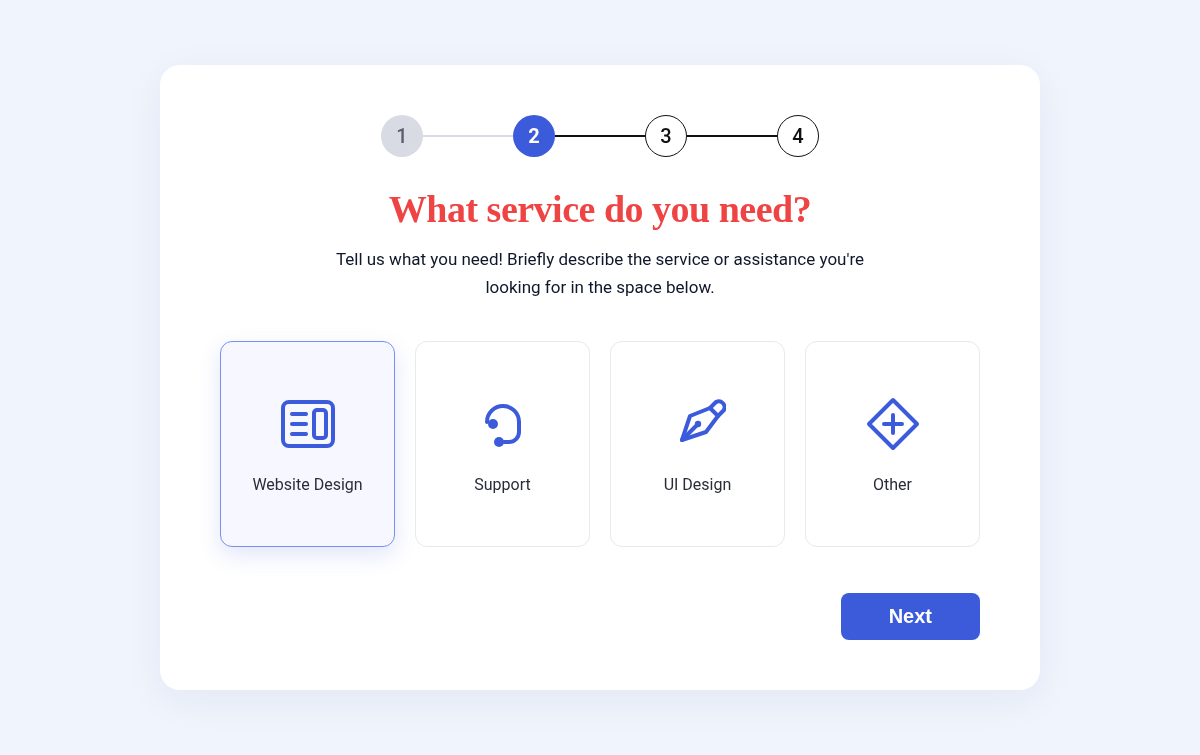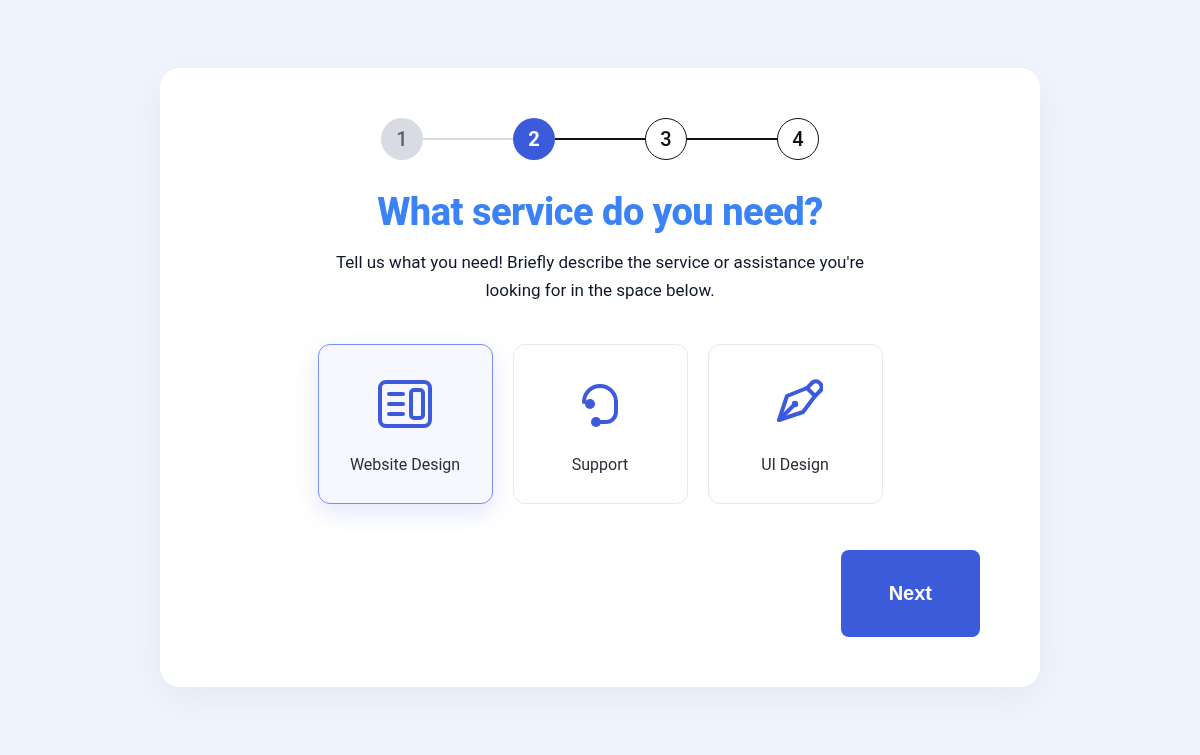--- a/index.html
+++ b/index.html
@@ -59,41 +59,42 @@
       height: 1.5px;
       background: #111111;
     }
     .step-line.muted {
       background: #d8dbe3;
     }
     .heading {
       text-align: center;
       font-size: 38px;
       font-weight: 800;
-      color: #3b82f6;
+      color: #ef4444;
       margin-bottom: 14px;
       letter-spacing: -0.5px;
+      font-family: Liberation Serif, serif;
     }
     .subtext {
       text-align: center;
       font-size: 17px;
       color: #0f172a;
       line-height: 1.65;
       max-width: 560px;
       margin: 0 auto 40px auto;
     }
     .options {
       display: flex;
       gap: 20px;
       justify-content: center;
       margin-bottom: 46px;
     }
     .option-card {
       width: 175px;
-      height: 160px;
+      height: 206px;
       border: 1px solid #e7e9f0;
       border-radius: 12px;
       display: flex;
       flex-direction: column;
       align-items: center;
       justify-content: center;
       gap: 22px;
       cursor: pointer;
       background: #ffffff;
     }
@@ -116,21 +117,21 @@
     }
     .footer {
       display: flex;
       justify-content: flex-end;
     }
     .next-btn {
       background: #3b5bdb;
       color: #ffffff;
       border: none;
       border-radius: 8px;
-      padding: 32px 48px;
+      padding: 12px 48px;
       font-size: 20px;
       font-weight: 700;
       cursor: pointer;
     }
     svg { display: block; }
   </style>
 </head>
 <body>
 
 <div class="card">
@@ -189,20 +190,30 @@
           <path d="M12 44 L20 20 L40 12 L48 20 L36 36 Z" stroke="#3b5bdb" stroke-width="4" stroke-linejoin="round" fill="none"></path>
           <circle cx="28" cy="28" r="3.2" fill="#3b5bdb"></circle>
           <line x1="12" y1="44" x2="26" y2="30" stroke="#3b5bdb" stroke-width="4" stroke-linecap="round"></line>
           <path d="M40 12 L46 6 M48 20 L54 14" stroke="#3b5bdb" stroke-width="4" stroke-linecap="round"></path>
           <path d="M46 6 A6 6 0 0 1 54 14" stroke="#3b5bdb" stroke-width="4" fill="none"></path>
         </svg>
       </div>
       <span class="option-label">UI Design</span>
     </div>
 
+    <div class="option-card">
+      <div class="option-icon">
+        <svg width="58" height="58" viewBox="0 0 58 58" fill="none">
+          <path d="M29 5 L53 29 L29 53 L5 29 Z" stroke="#3b5bdb" stroke-width="4" stroke-linejoin="round" fill="none"></path>
+          <line x1="29" y1="20" x2="29" y2="38" stroke="#3b5bdb" stroke-width="4" stroke-linecap="round"></line>
+          <line x1="20" y1="29" x2="38" y2="29" stroke="#3b5bdb" stroke-width="4" stroke-linecap="round"></line>
+        </svg>
+      </div>
+      <span class="option-label">Other</span>
+    </div>
 
   </div>
 
   <div class="footer">
     <button class="next-btn">Next</button>
   </div>
 
 </div>
 
 </body></html>

